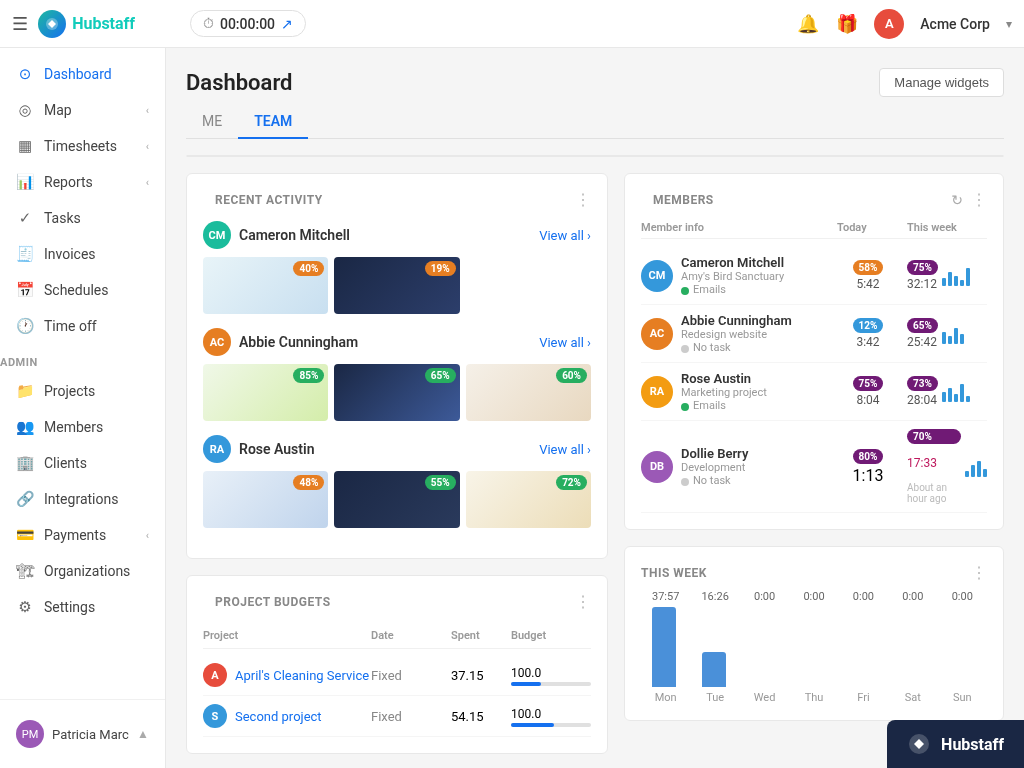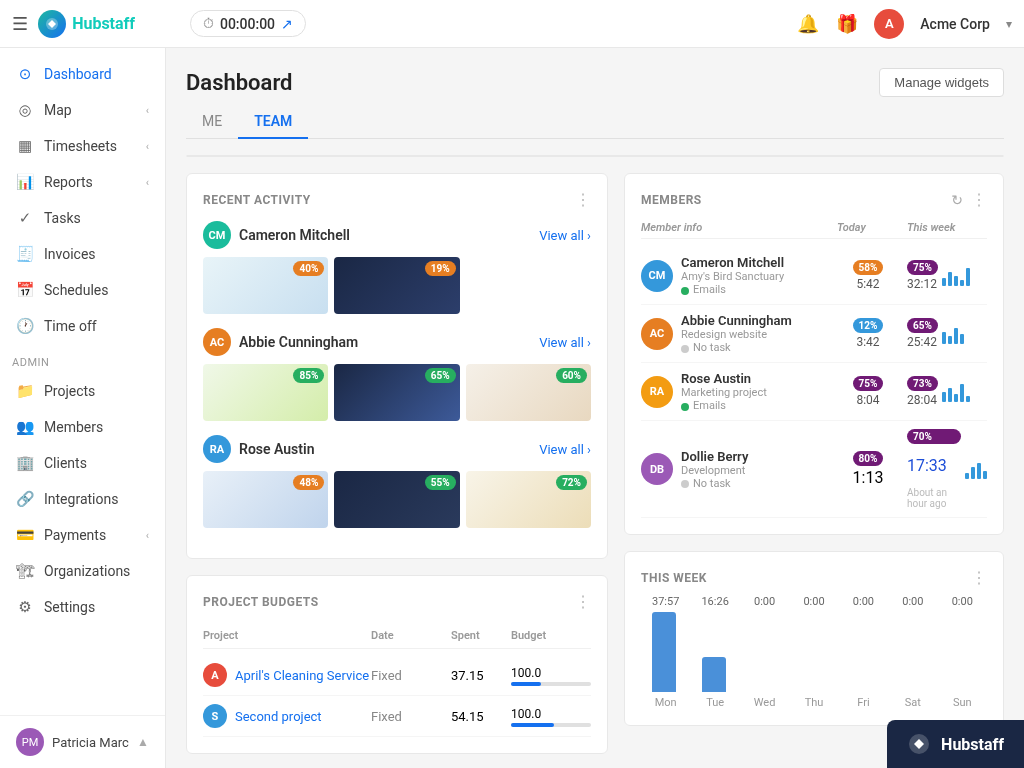--- a/index.html
+++ b/index.html
@@ -26,22 +26,22 @@
 
     
     .sidebar { width: 166px; background: #fff; border-right: 1px solid #e8e8e8; display: flex; flex-direction: column; overflow-y: auto; flex-shrink: 0; }
     .sidebar-nav { flex: 1; padding: 8px 0; }
     .sidebar-item { display: flex; align-items: center; gap: 10px; padding: 9px 16px; cursor: pointer; font-size: 14px; color: #444; position: relative; }
     .sidebar-item.active { color: #1570ef; }
     .sidebar-item.active .sidebar-icon { color: #1570ef; }
     .sidebar-icon { font-size: 15px; color: #666; width: 18px; text-align: center; }
     .sidebar-label { flex: 1; }
     .sidebar-chevron { font-size: 11px; color: #aaa; }
-    .sidebar-section-label { font-size: 11px; color: #999; font-weight: 400; padding: 12px 12px 4px; letter-spacing: 0.5px; }
-    .sidebar-footer { padding: 12px 16px; border-top: 1px solid #f0f0f0; display: flex; align-items: center; gap: 8px; }
+    .sidebar-section-label { font-size: 11px; color: #999; font-weight: 700; padding: 12px 0 4px; letter-spacing: 0.5px; }
+    .sidebar-footer { padding: 20px 16px; border-top: 1px solid #f0f0f0; display: flex; align-items: center; gap: 8px; }
     .sidebar-user-avatar { width: 28px; height: 28px; border-radius: 50%; background: #9b59b6; display: flex; align-items: center; justify-content: center; color: white; font-size: 11px; }
     .sidebar-username { font-size: 13px; color: #444; flex: 1; }
     .sidebar-up-arrow { font-size: 12px; color: #aaa; }
 
     
     .content { flex: 1; overflow-y: auto; padding: 20px 20px 20px 20px; display: flex; flex-direction: column; gap: 16px; }
 
     
     .dash-header { display: flex; align-items: center; justify-content: space-between; }
     .dash-title { font-size: 22px; font-weight: 600; color: #222; }
@@ -59,21 +59,21 @@
 
     
     .body-grid { display: grid; grid-template-columns: 1fr 380px; gap: 16px; flex: 1; }
 
     
     .left-col { display: flex; flex-direction: column; gap: 16px; }
 
     
     .card { background: #fff; border: 1px solid #e8e8e8; border-radius: 6px; padding: 16px; }
     .card-header { display: flex; align-items: center; justify-content: space-between; margin-bottom: 12px; }
-    .card-title { font-size: 12px; font-weight: 700; color: #888; letter-spacing: 0.5px; }
+    .card-title { font-size: 12px; font-weight: 700; color: #888; letter-spacing: 0.5px; margin-left: 12px; }
     .card-menu { color: #bbb; cursor: pointer; font-size: 16px; }
 
     .user-activity { margin-bottom: 14px; }
     .user-row { display: flex; align-items: center; justify-content: space-between; margin-bottom: 8px; }
     .user-info { display: flex; align-items: center; gap: 8px; }
     .user-avatar { width: 28px; height: 28px; border-radius: 50%; }
     .user-name { font-size: 14px; font-weight: 600; color: #333; }
     .view-all { font-size: 13px; color: #1570ef; cursor: pointer; display: flex; align-items: center; gap: 2px; }
     .screenshots-grid { display: grid; grid-template-columns: repeat(3, 1fr); gap: 6px; }
     .screenshot { border-radius: 4px; overflow: hidden; position: relative; height: 57px; background: #e8e8e8; }
@@ -89,21 +89,21 @@
     .budget-avatar { width: 24px; height: 24px; border-radius: 50%; background: #e74c3c; color: white; font-size: 11px; font-weight: 700; display: flex; align-items: center; justify-content: center; }
     .budget-bar { height: 4px; background: #e0e0e0; border-radius: 2px; margin-top: 2px; }
     .budget-bar-fill { height: 100%; background: #1570ef; border-radius: 2px; }
     .budget-type { color: #888; }
 
     
     .right-col { display: flex; flex-direction: column; gap: 16px; }
 
     
     .members-header { display: flex; align-items: center; justify-content: space-between; margin-bottom: 8px; }
-    .members-cols { display: grid; grid-template-columns: 1fr 70px 80px; font-size: 11px; color: #999; font-weight: 600; padding: 4px 0; border-bottom: 1px solid #f0f0f0; margin-bottom: 8px; font-style: italic; }
+    .members-cols { display: grid; grid-template-columns: 1fr 70px 80px; font-size: 11px; color: #999; font-weight: 600; padding: 4px 0; border-bottom: 1px solid #f0f0f0; margin-bottom: 8px; }
     .member-row { display: grid; grid-template-columns: 1fr 70px 80px; align-items: center; padding: 8px 0; border-bottom: 1px solid #f5f5f5; gap: 4px; }
     .member-info { display: flex; align-items: center; gap: 8px; }
     .member-name { font-size: 13px; font-weight: 600; color: #333; }
     .member-project { font-size: 11px; color: #999; }
     .member-status-dot { width: 8px; height: 8px; border-radius: 50%; margin-top: 2px; }
     .dot-green { background: #27ae60; }
     .dot-gray { background: #ccc; }
     .pill { border-radius: 10px; padding: 2px 6px; font-size: 10px; font-weight: 700; color: white; white-space: nowrap; }
     .pill-green { background: #701a75; }
     .pill-orange { background: #e67e22; }
@@ -543,21 +543,21 @@
                 </div>
               </div>
             </div>
             <div style="display:flex;flex-direction:column;align-items:center;gap:2px;">
               <span class="pill pill-green">80%</span>
               <span style="font-size:16px;color:#000000;">1:13</span>
             </div>
             <div style="display:flex;align-items:center;gap:4px;">
               <div style="display:flex;flex-direction:column;gap:12px;">
                 <span class="pill pill-green">70%</span>
-                <span style="font-size:16px;color:#1d4ed8;">17:33</span>
+                <span style="font-size:12px;color:#be185d;">17:33</span>
                 <span style="font-size:10px;color:#bbb;">About an hour ago</span>
               </div>
               <div class="mini-bar-chart">
                 <div class="mini-bar" style="height:6px;"></div>
                 <div class="mini-bar" style="height:12px;"></div>
                 <div class="mini-bar" style="height:16px;"></div>
                 <div class="mini-bar" style="height:8px;"></div>
               </div>
             </div>
           </div>

